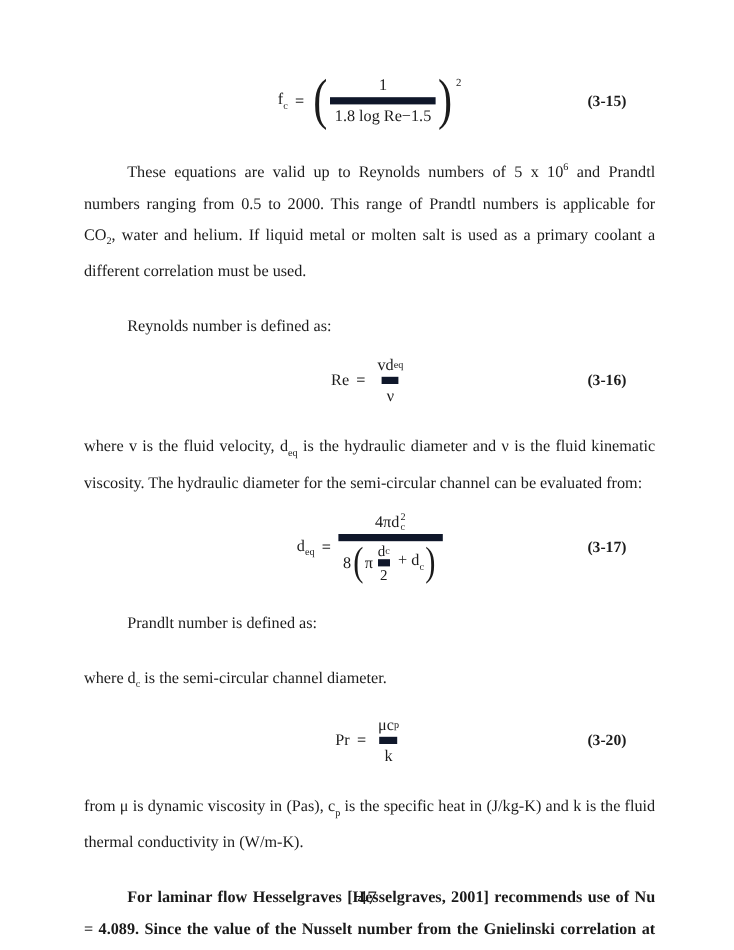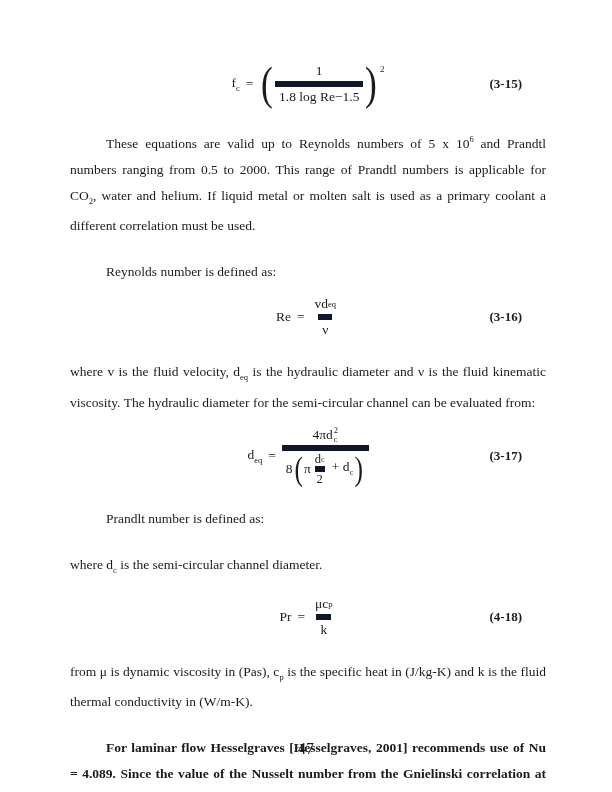--- a/index.html
+++ b/index.html
@@ -171,21 +171,21 @@
         <span>Pr</span>
         <span class="eq-eq">=</span>
         <span class="frac">
           <span class="num">
               <span>μc</span>
               <sub>p</sub>
             </span>
           <span class="den">k</span>
         </span>
       </span>
-      <span class="eq-label">(4-18)</span>
+      <span class="eq-label">(3-20)</span>
     </div>
 
     <p class="para"><span>from μ is dynamic viscosity in (Pas), c</span><sub>p</sub><span> is the specific heat in (J/kg-K) and k is the fluid thermal conductivity in (W/m-K).</span></p>
 
     <p class="para indent justify-last"><span>For laminar flow Hesselgraves [Hesselgraves, 2001] recommends use of Nu = 4.089. Since the value of the Nusselt number from the Gnielinski correlation at 2300 is not 4.089 there would be a discontinuity in the evaluation of the Nusselt number. That could introduce convergence difficulties in the code, therefore the range of Reynolds number</span></p>
 
   </div>
 
   <div class="page-number">47</div>
 </div>

